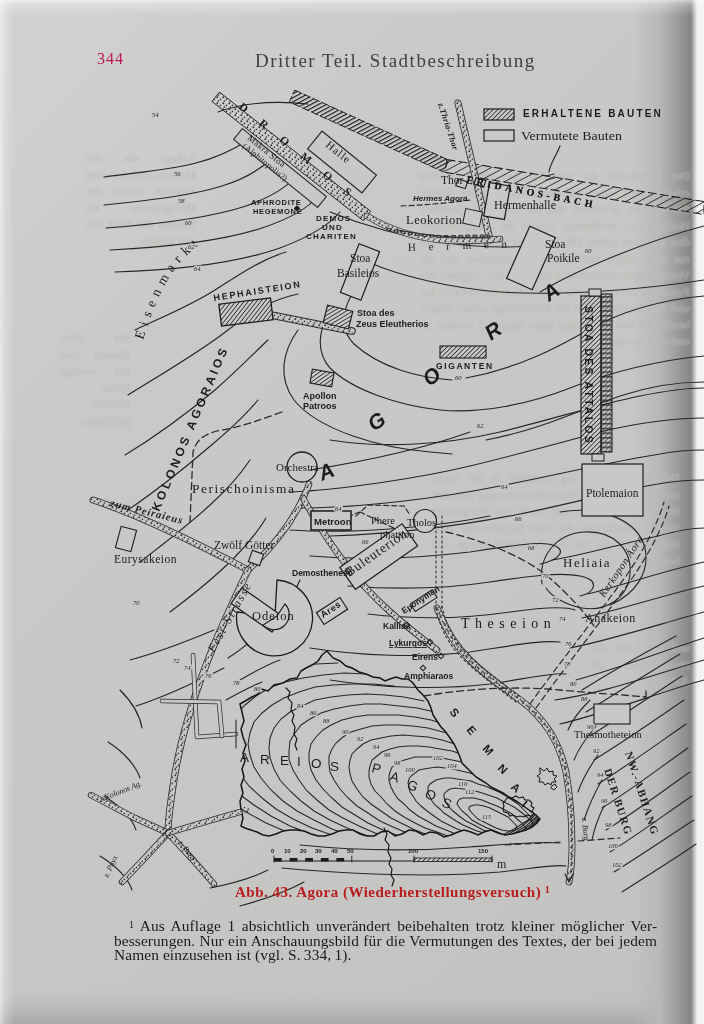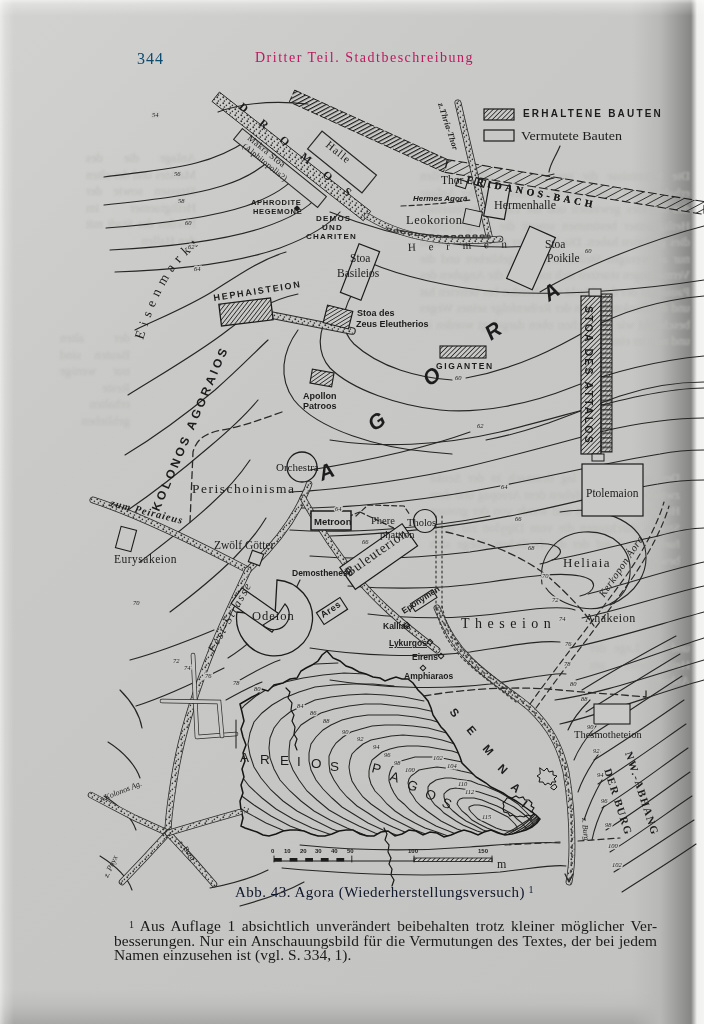--- a/index.html
+++ b/index.html
@@ -6,23 +6,23 @@
 body{width:704px;height:1024px;overflow:hidden;background:#c6c6c4;font-family:"Liberation Serif",serif;}
 #page{position:absolute;left:0;top:0;width:704px;height:1024px;
 background:
  linear-gradient(90deg, rgba(255,255,255,.55) 0px, rgba(255,255,255,.25) 5px, rgba(255,255,255,0) 14px),
  linear-gradient(180deg, rgba(255,255,255,.6) 0px, rgba(255,255,255,.3) 4px, rgba(255,255,255,0) 16px),
  linear-gradient(270deg, #f4f4f2 0px,#f0f0ee 7px, #868684 13px, #989896 24px, #b8b8b6 44px, rgba(198,198,196,0) 72px),
  linear-gradient(0deg, #a8a8a6 0px, #b4b4b2 10px, #bfbfbd 20px, rgba(198,198,196,0) 34px),
  linear-gradient(135deg, #d2d2d0 0%, #c9c9c7 30%, #c6c6c4 60%, #c2c2c0 100%);
 }
 .ghost{position:absolute;color:#bbbbb9;font-size:12.5px;line-height:16.5px;text-align:justify;filter:blur(1px);transform:scaleX(-1);}
-#hdrnum{position:absolute;left:97px;top:50px;font-size:16px;letter-spacing:1px;color:#0c4a6e;margin-left:40px;}
-#hdr{position:absolute;left:255px;top:50px;font-size:14px;letter-spacing:1.5px;color:#be185d;}
-#cap1{position:absolute;left:235px;top:884px;font-size:15px;letter-spacing:.5px;color:#0f172a;}
+#hdrnum{position:absolute;left:97px;top:50px;font-size:16px;letter-spacing:1px;color:#be185d;}
+#hdr{position:absolute;left:255px;top:50px;font-size:19px;letter-spacing:1.5px;color:#404040;}
+#cap1{position:absolute;left:235px;top:884px;font-size:15px;letter-spacing:.5px;color:#b91c1c;font-weight:bold;}
 #foot{position:absolute;left:114px;top:918px;width:560px;font-size:15.4px;line-height:14.7px;color:#1a1a1a;letter-spacing:.1px;}
 svg{position:absolute;left:0;top:0;}
 svg text{font-family:"Liberation Sans",sans-serif;fill:#1c1c1c;stroke:none;}
 .ser{font-family:"Liberation Serif",serif !important;}
 svg .sb{font-weight:bold;}
 svg .it{font-style:italic;}
 svg .num{font-family:"Liberation Serif",serif;font-size:6.5px;font-style:italic;stroke:#c8c8c6;stroke-width:2.8px;paint-order:stroke;}
 </style>
 </head>
 <body>

